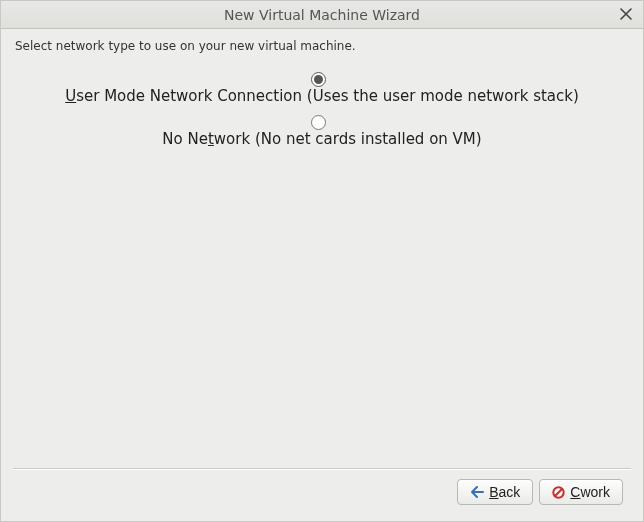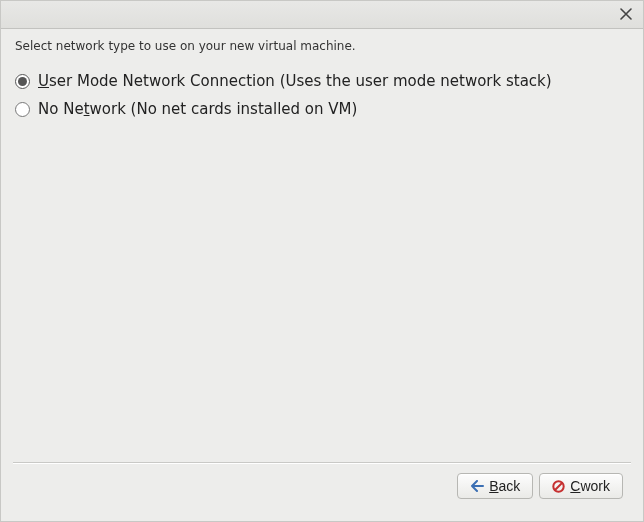--- a/index.html
+++ b/index.html
@@ -67,20 +67,21 @@
       padding: 0 4px 14px 4px;
     }
     .radio-group {
       padding: 0 4px;
     }
     .radio-row {
       display: flex;
       align-items: center;
       padding: 5px 0;
       cursor: pointer;
+      flex-direction: column;
     }
     .radio-row input[type="radio"] {
       width: 15px;
       height: 15px;
       margin-right: 8px;
       accent-color: #555;
     }
     .radio-label {
       font-size: 15px;
       color: #222;
@@ -90,21 +91,21 @@
     .separator {
       height: 1px;
       background: #c9c9c6;
       margin: 0 2px;
       box-shadow: 0 1px 0 #fff;
     }
     .button-bar {
       display: flex;
       justify-content: flex-end;
       gap: 6px;
-      padding: 10px 10px 22px 0;
+      padding: 10px 10px 16px 0;
     }
     .btn {
       display: inline-flex;
       align-items: center;
       gap: 5px;
       background: linear-gradient(to bottom, #fdfdfd, #eaeae7);
       border: 1px solid #b7b7b3;
       border-radius: 4px;
       padding: 4px 12px;
       font-size: 14px;
@@ -116,20 +117,21 @@
     }
     .icon-arrow-left, .icon-arrow-right { display: inline-flex; }
     .icon-cancel { display: inline-flex; }
   </style>
 </head>
 <body>
 
 <div class="window">
 
   <div class="titlebar">
+    <span class="titlebar-title">New Virtual Machine Wizard</span>
     <span class="close-btn">
       <svg width="12" height="12" viewBox="0 0 12 12">
           <path d="M1 1 L11 11 M11 1 L1 11" stroke="#444" stroke-width="1.6" stroke-linecap="round"></path>
         </svg>
     </span>
   </div>
 
   <div class="content">
     <div class="description">Select network type to use on your new virtual machine.</div>
 

